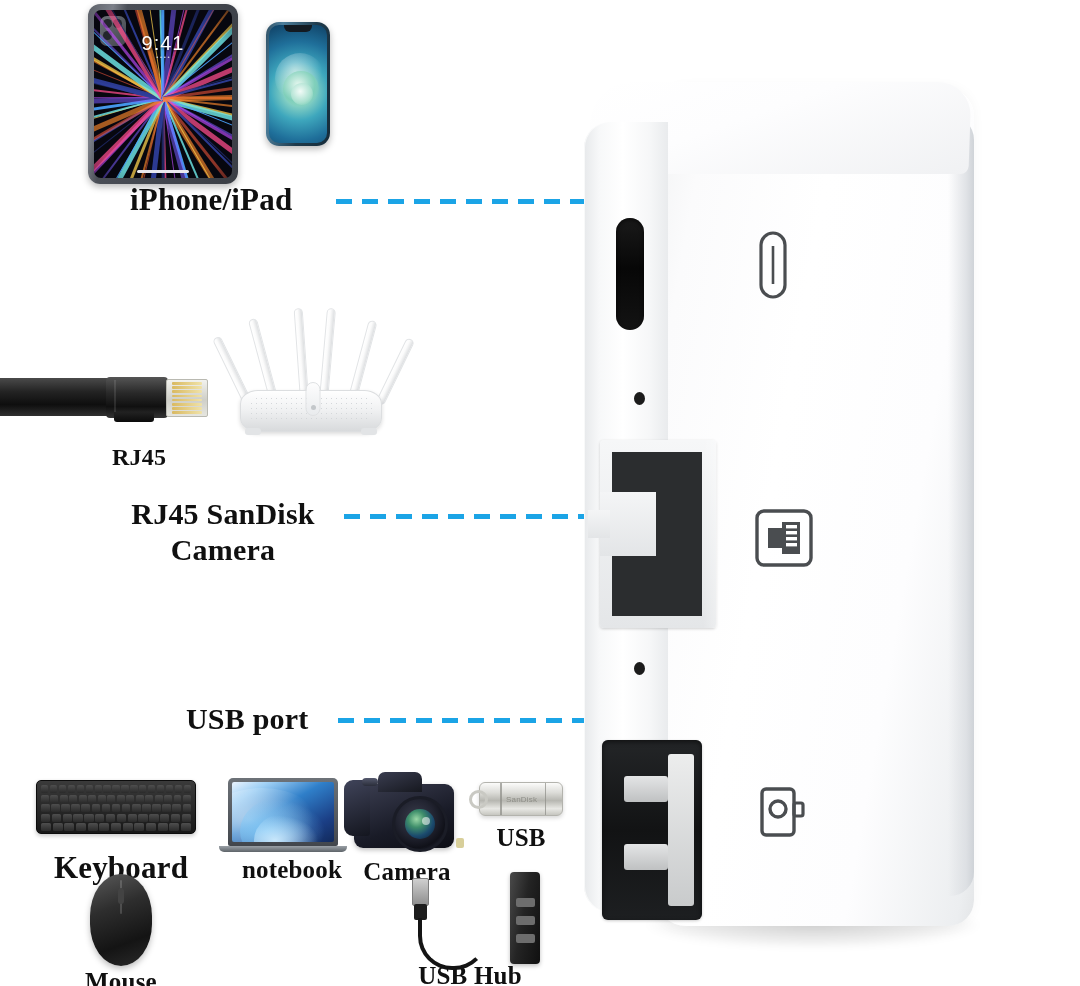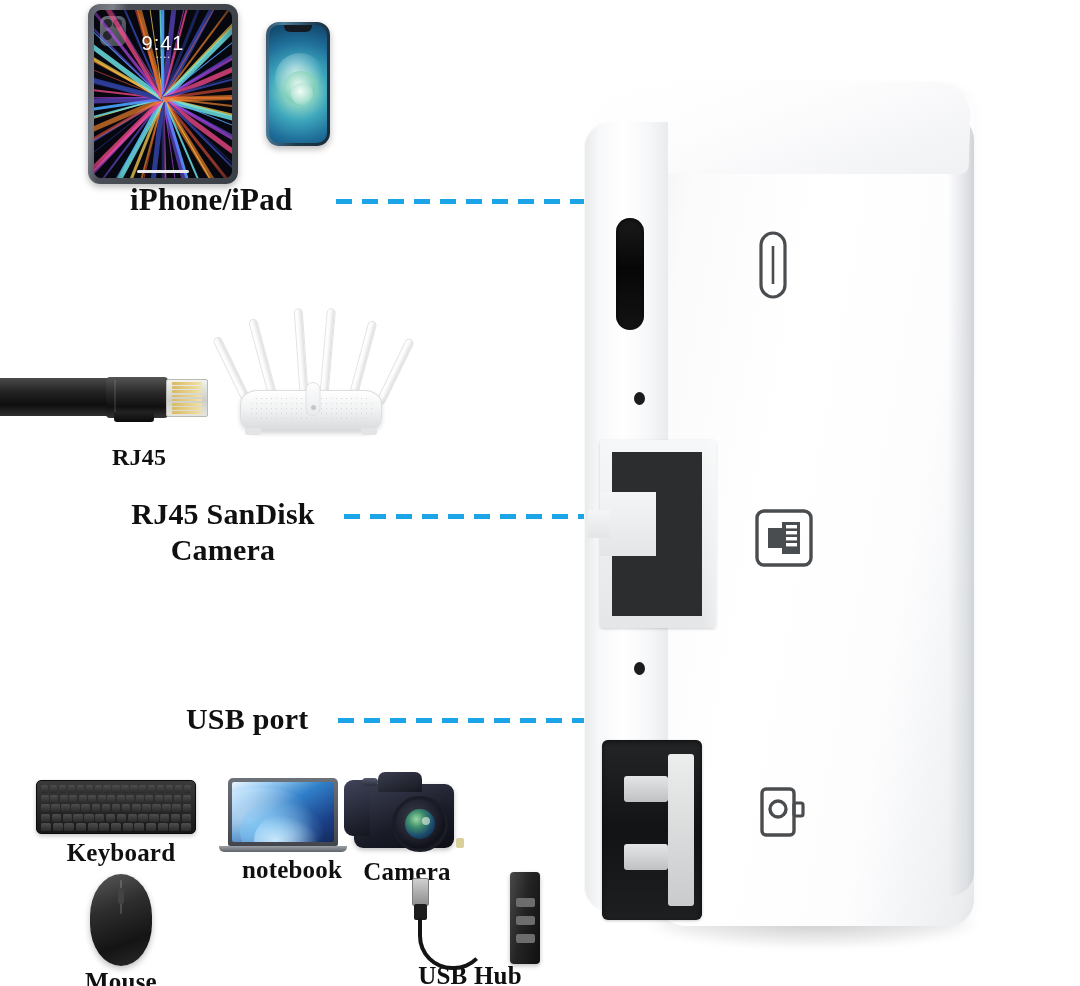--- a/index.html
+++ b/index.html
@@ -561,21 +561,21 @@
           <i></i>
           <i></i>
           <i></i>
           <i></i>
           <i></i>
           <i></i>
           <i></i>
           <i></i>
         </div>
       </div>
-    <div class="lbl" style="font-size:25px;margin-top:5px;">Keyboard</div>
+    <div class="lbl" style="font-size:31px;margin-top:16px;">Keyboard</div>
   </div>
 
   <div class="abs stack" style="left:344px;top:770px;width:126px;">
     <div style="position:relative;height:86px;">
       <div class="cam-body"></div>
       <div class="cam-grip"></div>
       <div class="cam-hump"></div>
       <div class="cam-shut"></div>
       <div class="cam-lens">
           <div class="cam-glass"></div>
@@ -593,20 +593,31 @@
           <div class="nb-wave" style="left:-30px;top:6px;width:120px;height:80px;background:radial-gradient(ellipse at 40% 40%,rgba(255,255,255,.55),rgba(255,255,255,0) 62%);"></div>
           <div class="nb-wave" style="left:8px;top:14px;width:90px;height:70px;background:radial-gradient(ellipse at 30% 50%,rgba(120,200,250,.85),rgba(120,200,250,0) 65%);"></div>
           <div class="nb-wave" style="left:22px;top:30px;width:70px;height:56px;background:radial-gradient(ellipse at 30% 50%,rgba(210,238,255,.9),rgba(210,238,255,0) 62%);"></div>
         </div>
       </div>
       <div class="nb-foot"></div>
     </div>
     <div class="lbl" style="font-size:25px;margin-top:4px;">notebook</div>
   </div>
 
+  <div class="abs stack" style="left:466px;top:782px;width:110px;">
+    <div style="display:flex;justify-content:center;">
+      <div class="fd-body">
+        <div class="fd-ring"></div>
+        <div class="fd-seam"></div>
+        <div class="fd-seam2"></div>
+        <div class="fd-brand">SanDisk</div>
+      </div>
+    </div>
+    <div class="lbl" style="font-size:25px;margin-top:8px;">USB</div>
+  </div>
 
   <div class="abs stack" style="left:56px;top:874px;width:130px;">
     <div style="display:flex;justify-content:center;">
       <div class="mouse-body">
         <div class="mouse-split"></div>
         <div class="mouse-wheel"></div>
       </div>
     </div>
     <div class="lbl" style="font-size:25px;margin-top:2px;">Mouse</div>
   </div>

